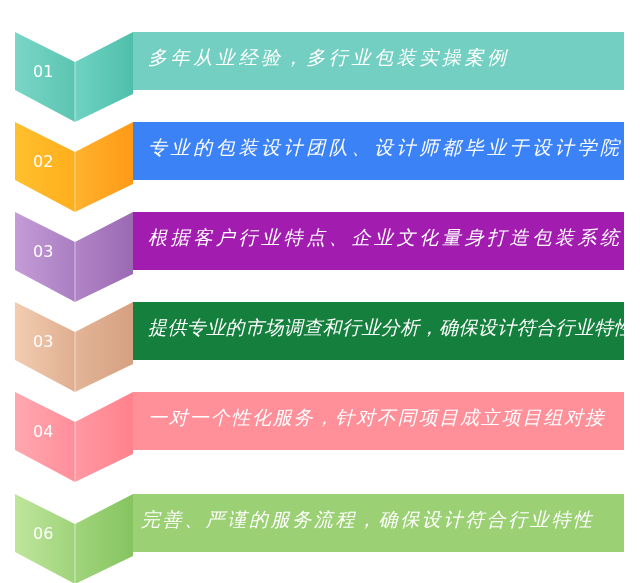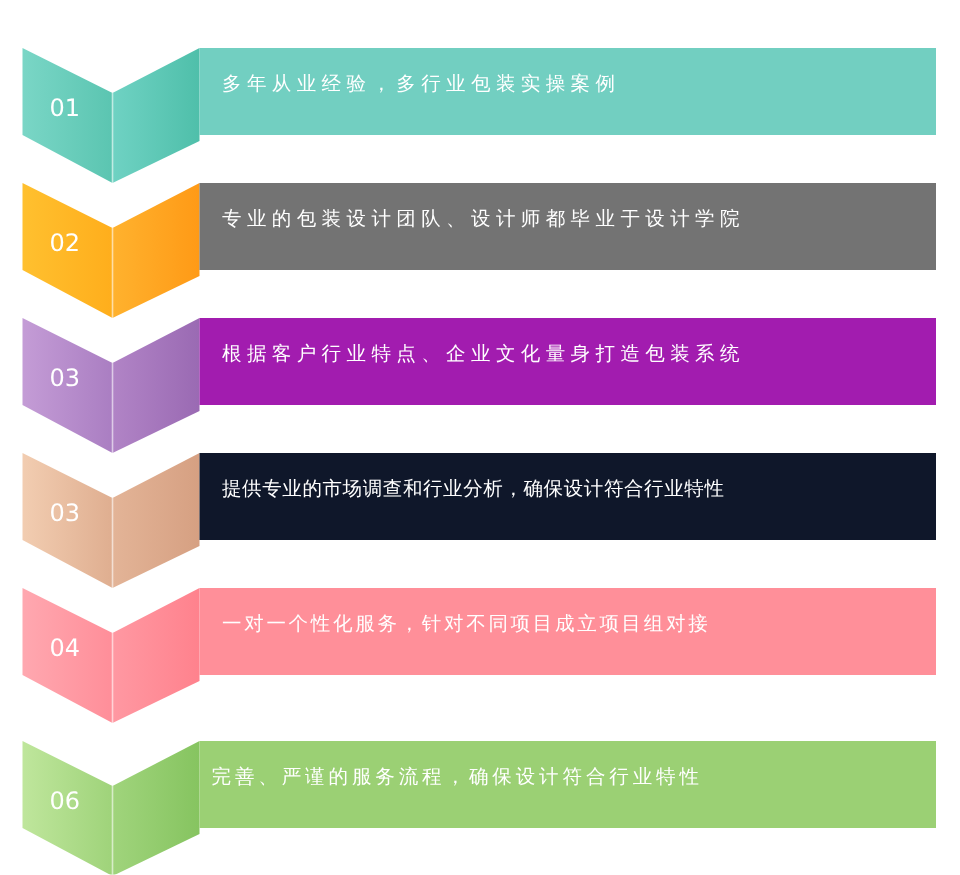--- a/index.html
+++ b/index.html
@@ -61,24 +61,25 @@
     height: 58px;
     box-sizing: border-box;
     padding-left: 14px;
   }
   .bar-text {
     position: absolute;
     left: 15px;
     top: 13px;
     white-space: nowrap;
     color: #ffffff;
-    font-size: 13px;
+    font-size: 19px;
     letter-spacing: 3.6px;
     line-height: 24px;
     font-family: "DejaVu Sans", sans-serif;
+    font-style: italic;
   }
 </style>
 </head>
 <body>
 
 <div class="infographic">
 
   <div class="row" style="top:32px;">
     <div class="cube">
       <svg viewBox="0 0 140 92">
@@ -115,21 +116,21 @@
               <stop offset="0" stop-color="#FFB22E"></stop>
               <stop offset="1" stop-color="#FF9A16"></stop>
             </linearGradient>
         </defs>
         <polygon points="15,0 75,30 75,90 15,58" fill="url(#l1)"></polygon>
         <polygon points="75,30 133,0 133,62 75,90" fill="url(#r1)"></polygon>
         <line x1="75" y1="30" x2="75" y2="90" stroke="#ffffff" stroke-opacity="0.45" stroke-width="1.2"></line>
       </svg>
       <span class="num">02</span>
     </div>
-    <div class="bar" style="background:#737373;padding-left:48px;">
+    <div class="bar" style="background:#3b82f6;padding-left:48px;">
       <span class="bar-text">专业的包装设计团队、设计师都毕业于设计学院</span>
     </div>
   </div>
 
   <div class="row" style="top:212px;">
     <div class="cube">
       <svg viewBox="0 0 140 92">
         <defs>
           <linearGradient id="l2" x1="0" y1="0" x2="1" y2="0">
               <stop offset="0" stop-color="#C49CD6"></stop>
@@ -163,21 +164,21 @@
               <stop offset="0" stop-color="#E3B497"></stop>
               <stop offset="1" stop-color="#D6A082"></stop>
             </linearGradient>
         </defs>
         <polygon points="15,0 75,30 75,90 15,58" fill="url(#l3)"></polygon>
         <polygon points="75,30 133,0 133,62 75,90" fill="url(#r3)"></polygon>
         <line x1="75" y1="30" x2="75" y2="90" stroke="#ffffff" stroke-opacity="0.45" stroke-width="1.2"></line>
       </svg>
       <span class="num">03</span>
     </div>
-    <div class="bar" style="background:#0f172a;">
+    <div class="bar" style="background:#15803d;">
       <span class="bar-text" style="letter-spacing:0.4px;">提供专业的市场调查和行业分析，确保设计符合行业特性</span>
     </div>
   </div>
 
   <div class="row" style="top:392px;">
     <div class="cube">
       <svg viewBox="0 0 140 92">
         <defs>
           <linearGradient id="l4" x1="0" y1="0" x2="1" y2="0">
               <stop offset="0" stop-color="#FFA8B0"></stop>

